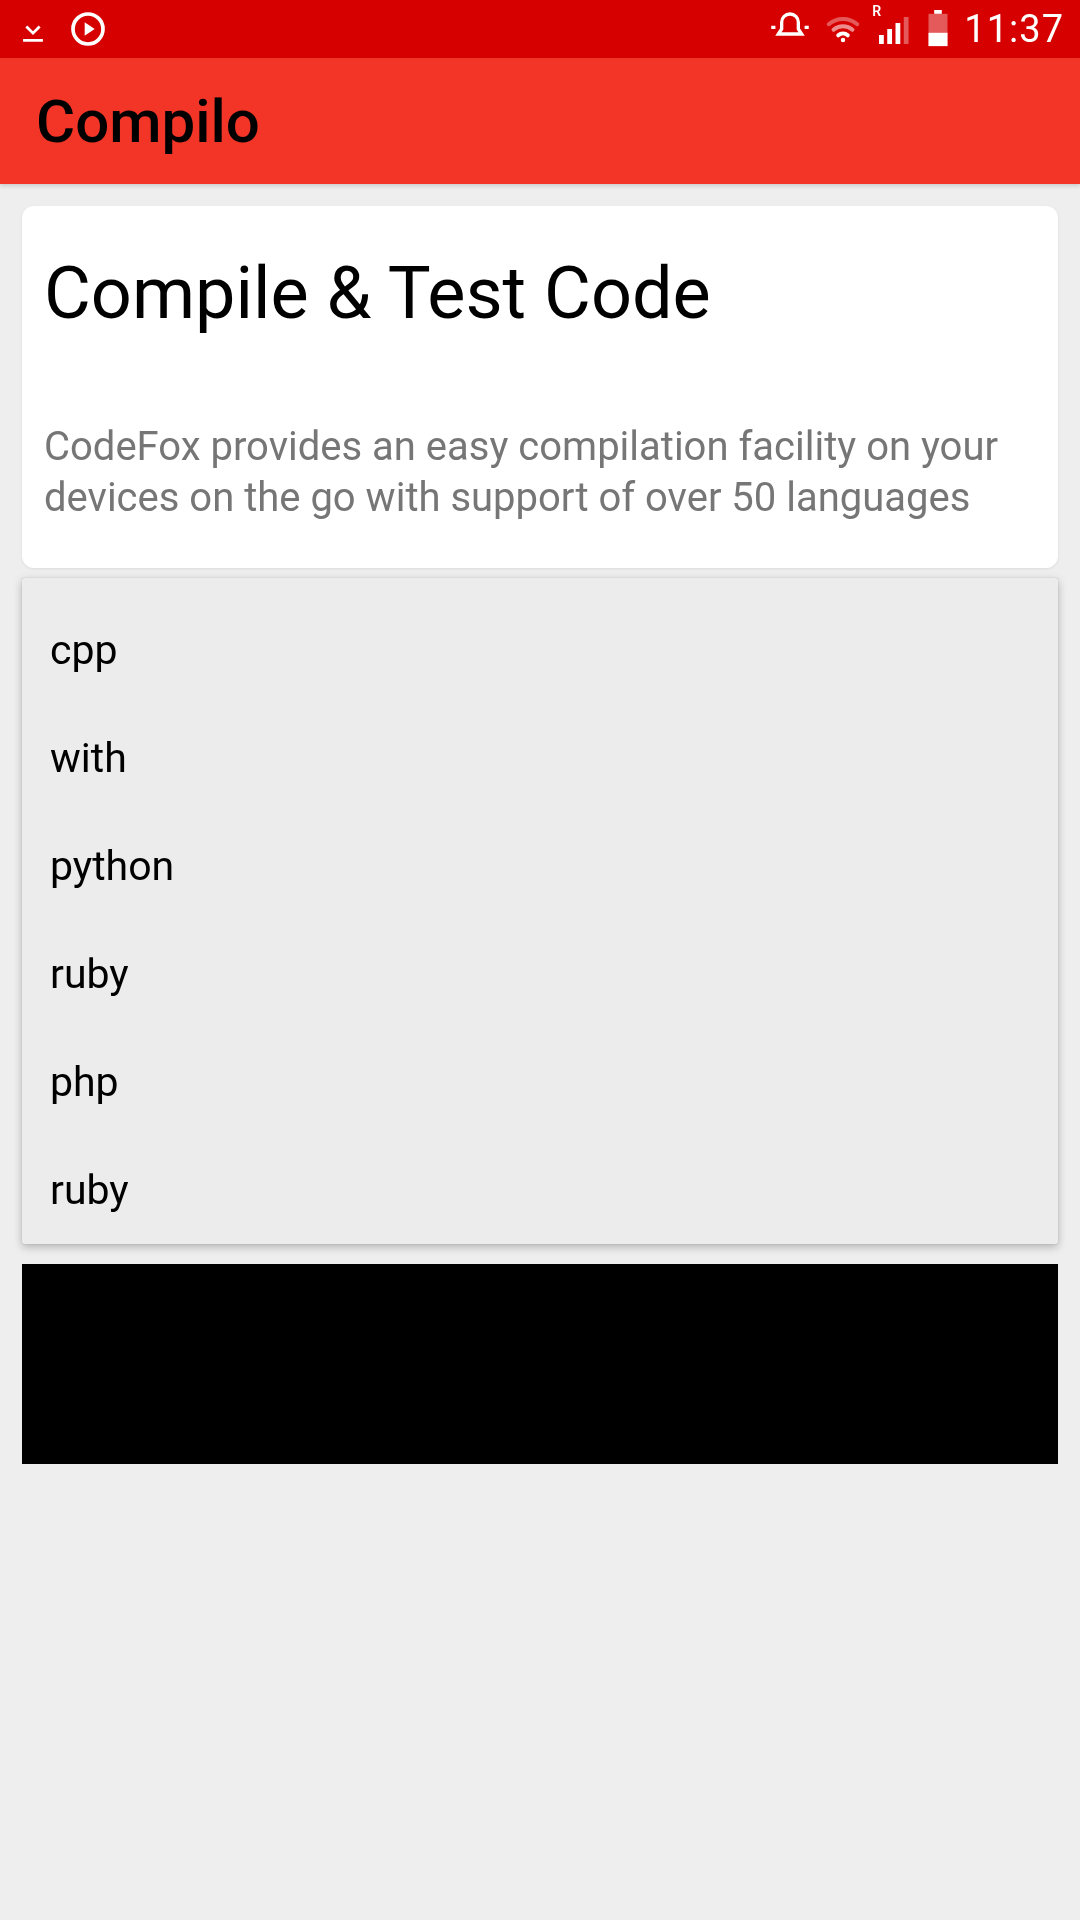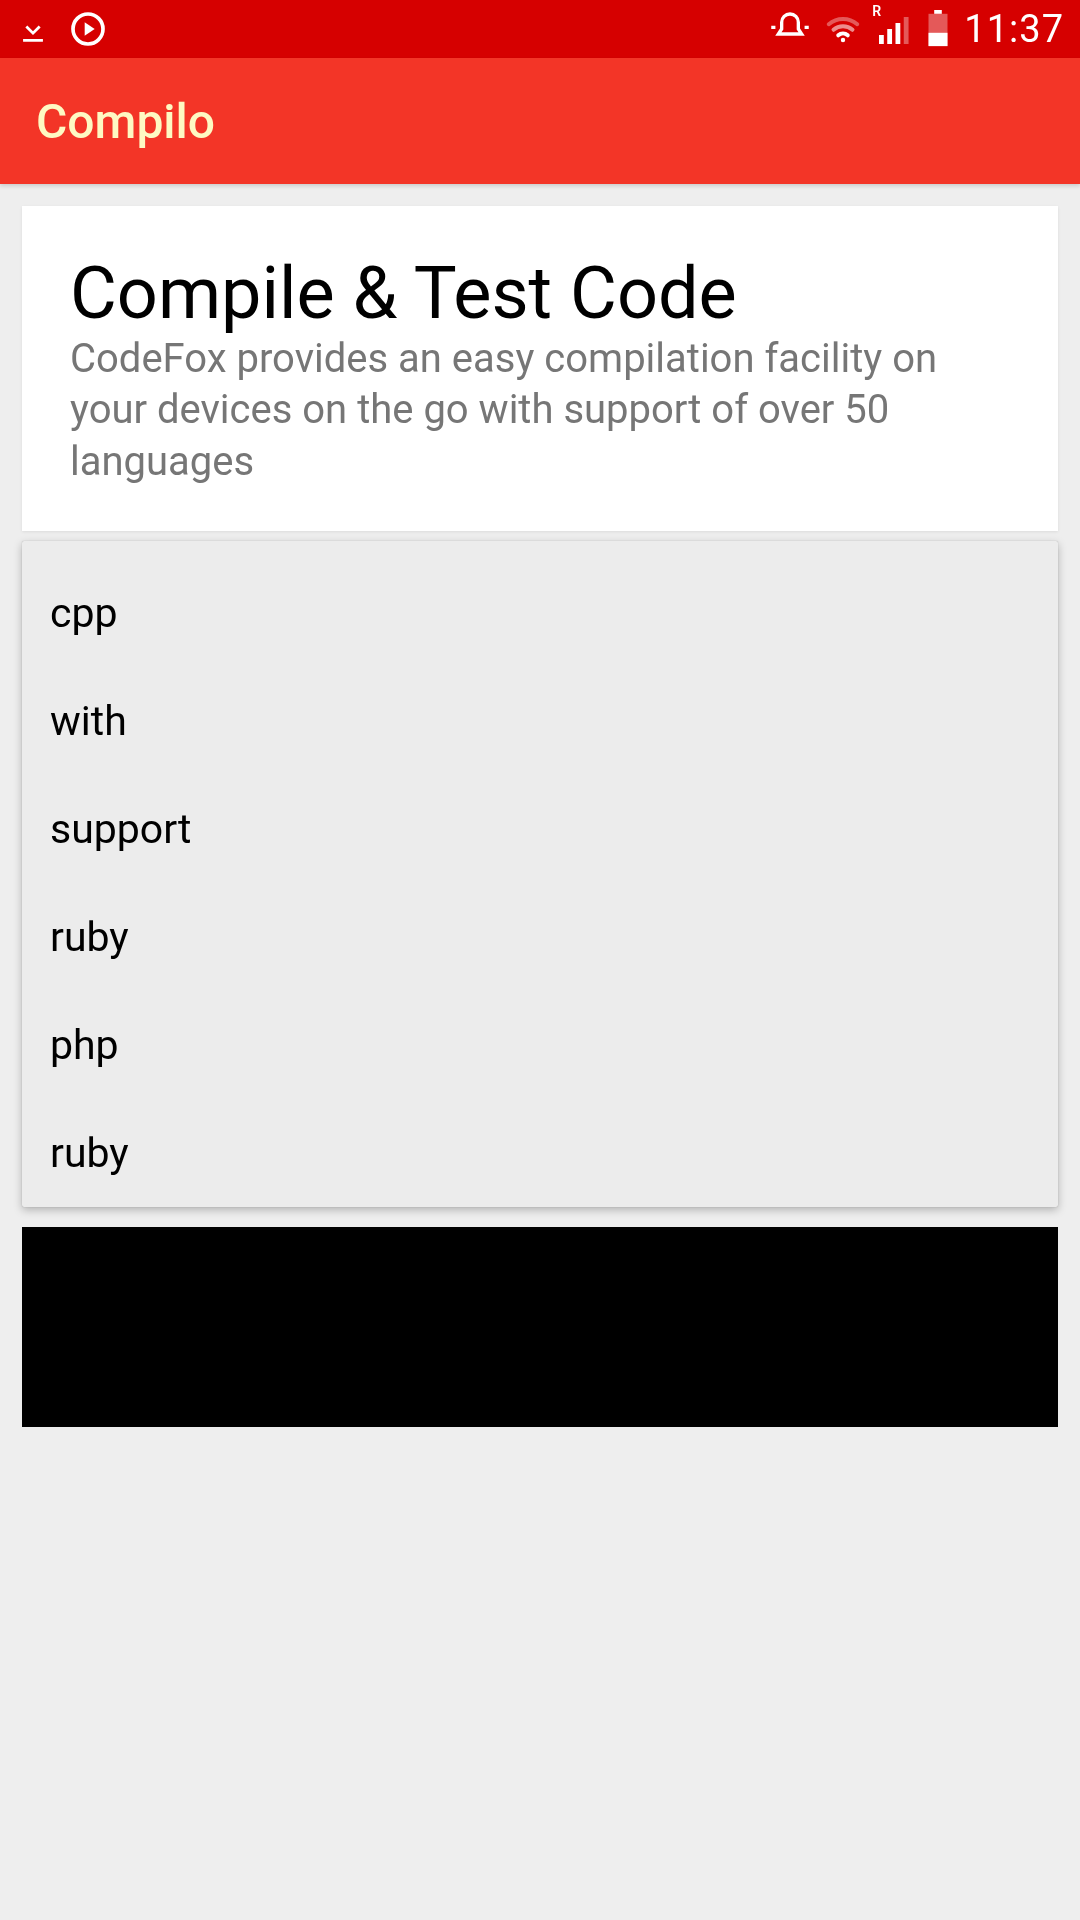--- a/index.html
+++ b/index.html
@@ -19,32 +19,32 @@
     .status-time { font-size: 38px; font-weight: 400; letter-spacing: 1px; }
     
     .app-bar {
       height: 126px;
       background: #f33527;
       display: flex;
       align-items: center;
       padding: 0 36px;
       box-shadow: 0 2px 4px rgba(0,0,0,0.15);
     }
-    .app-title { color: #fef9c3; font-size: 48px; font-weight: 500; }
+    .app-title { color: #000000; font-size: 60px; font-weight: 500; }
     
     .content { padding: 22px; }
     
     .card {
       background: #ffffff;
-      border-radius: 0;
-      padding: 48px 48px 44px 48px;
+      border-radius: 12px;
+      padding: 48px 48px 44px 22px;
       box-shadow: 0 1px 3px rgba(0,0,0,0.08);
     }
     .card-title { font-size: 72px; font-weight: 400; color: #000000; line-height: 1.1; }
-    .card-body { font-size: 40px; color: #767676; line-height: 1.28; }
+    .card-body { font-size: 40px; color: #767676; line-height: 1.28; margin-top: 88px; }
     
     .dropdown-panel {
       margin-top: 10px;
       background: #ececec;
       border-radius: 2px;
       box-shadow: 0 3px 8px rgba(0,0,0,0.25), 0 0 1px rgba(0,0,0,0.3);
       padding: 18px 0 0 0;
       position: relative;
       z-index: 2;
     }
@@ -124,20 +124,20 @@
 
 <div class="content">
   <div class="card">
     <div class="card-title">Compile &amp; Test Code</div>
     <div class="card-body">CodeFox provides an easy compilation facility on your devices on the go with support of over 50 languages</div>
   </div>
 
   <div class="dropdown-panel">
     <div class="dropdown-item">cpp</div>
     <div class="dropdown-item">with</div>
-    <div class="dropdown-item">support</div>
+    <div class="dropdown-item">python</div>
     <div class="dropdown-item">ruby</div>
     <div class="dropdown-item">php</div>
     <div class="dropdown-item">ruby</div>
   </div>
 </div>
 
 <div class="black-strip"></div>
 
 </body></html>

